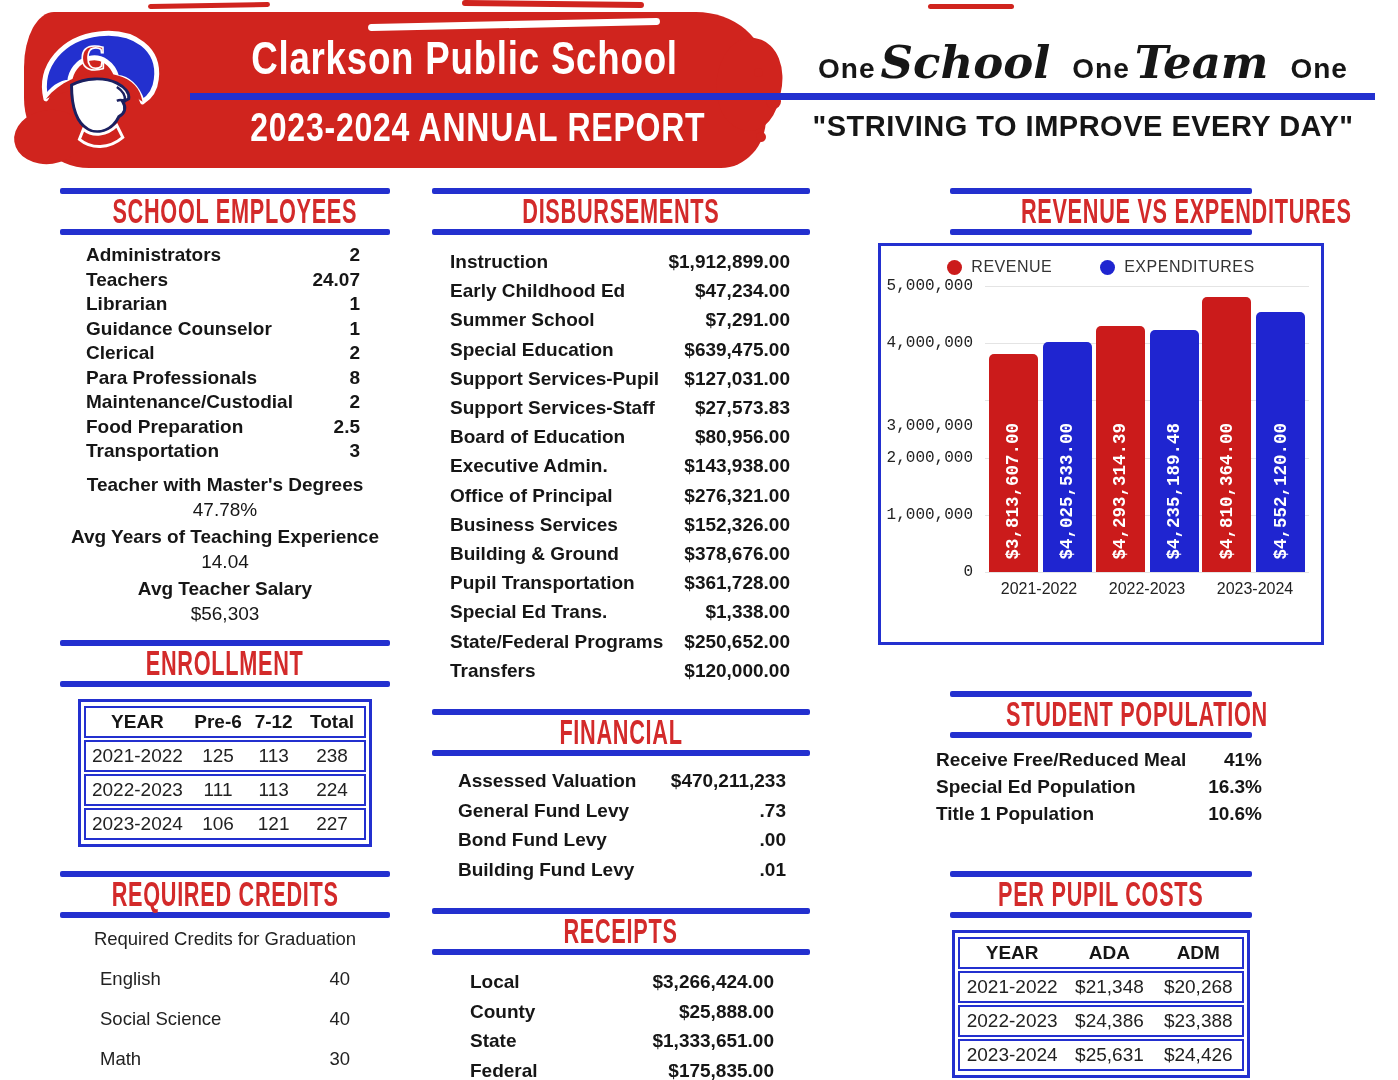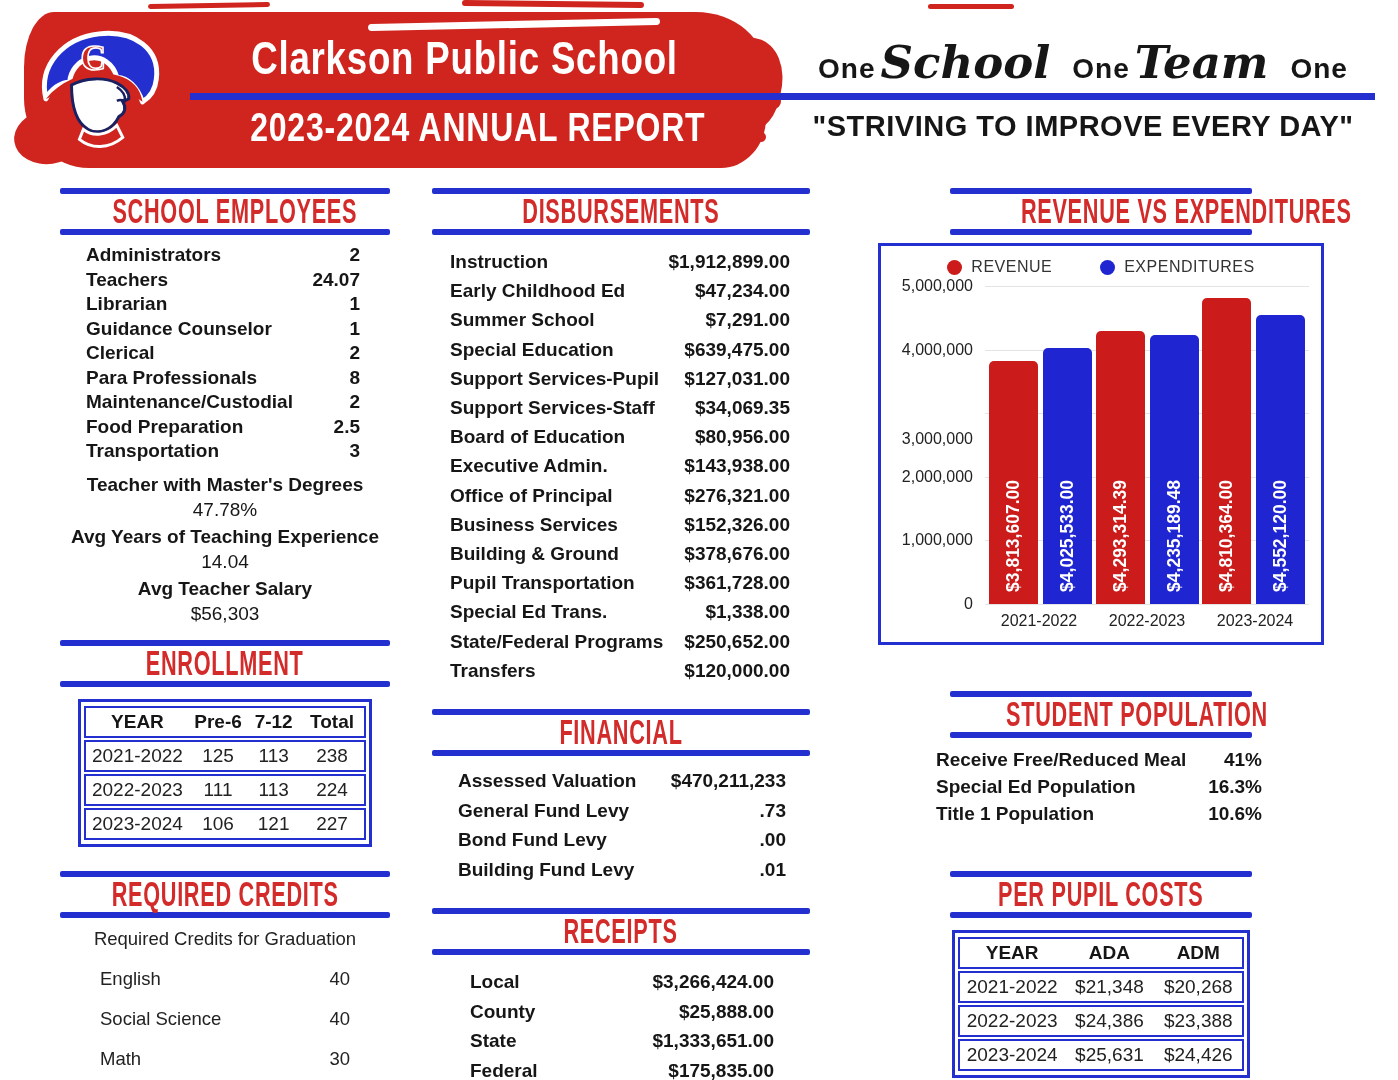--- a/index.html
+++ b/index.html
@@ -87,21 +87,21 @@
   .ppc{width:298px;margin:12px auto 0;}
   .ppc .t-cell:nth-child(1){width:37%;}
   .ppc .t-cell:nth-child(2){width:32%;}
   .ppc .t-cell:nth-child(3){width:31%;}
   
   .chart-box{border:3px solid var(--blue);margin-top:8px;padding:10px 12px 8px;height:402px;}
   .legend{display:flex;justify-content:center;gap:48px;align-items:center;font-size:16px;color:#333;
           letter-spacing:.5px;margin:2px 0 10px;}
   .lg-item{display:flex;align-items:center;text-align:right;}
   .lg-dot{width:15px;height:15px;border-radius:50%;display:inline-block;margin-right:9px;}
-  .plot-row{display:flex;height:318px;}
+  .plot-row{display:flex;height:286px;font-family:Liberation Mono, monospace;}
   .y-axis{width:92px;position:relative;font-size:16px;color:#222;}
   .ytick{position:absolute;right:12px;transform:translateY(-50%);white-space:nowrap;}
   .plot{flex:1;position:relative;}
   .gridline{position:absolute;left:0;right:0;height:1px;background:#e4e4e4;}
   .groups{position:absolute;inset:0;display:flex;justify-content:space-evenly;align-items:flex-end;}
   .group{display:flex;gap:5px;align-items:flex-end;height:100%;}
   .bar{width:49px;border-radius:5px 5px 0 0;display:flex;justify-content:center;align-items:flex-end;}
   .bar-label{writing-mode:vertical-rl;transform:rotate(180deg);color:#fff;font-weight:700;font-size:17.5px;
              padding:12px 0 6px;white-space:nowrap;}
   .x-axis{display:flex;justify-content:space-evenly;margin-left:92px;margin-top:8px;font-size:16px;color:#222;}
@@ -295,21 +295,21 @@
       <div class="kv-row">
       <span>Special Education</span>
       <span>$639,475.00</span>
     </div>
       <div class="kv-row">
       <span>Support Services-Pupil</span>
       <span>$127,031.00</span>
     </div>
       <div class="kv-row">
       <span>Support Services-Staff</span>
-      <span>$34,069.35</span>
+      <span>$27,573.83</span>
     </div>
       <div class="kv-row">
       <span>Board of Education</span>
       <span>$80,956.00</span>
     </div>
       <div class="kv-row">
       <span>Executive Admin.</span>
       <span>$143,938.00</span>
     </div>
       <div class="kv-row">

